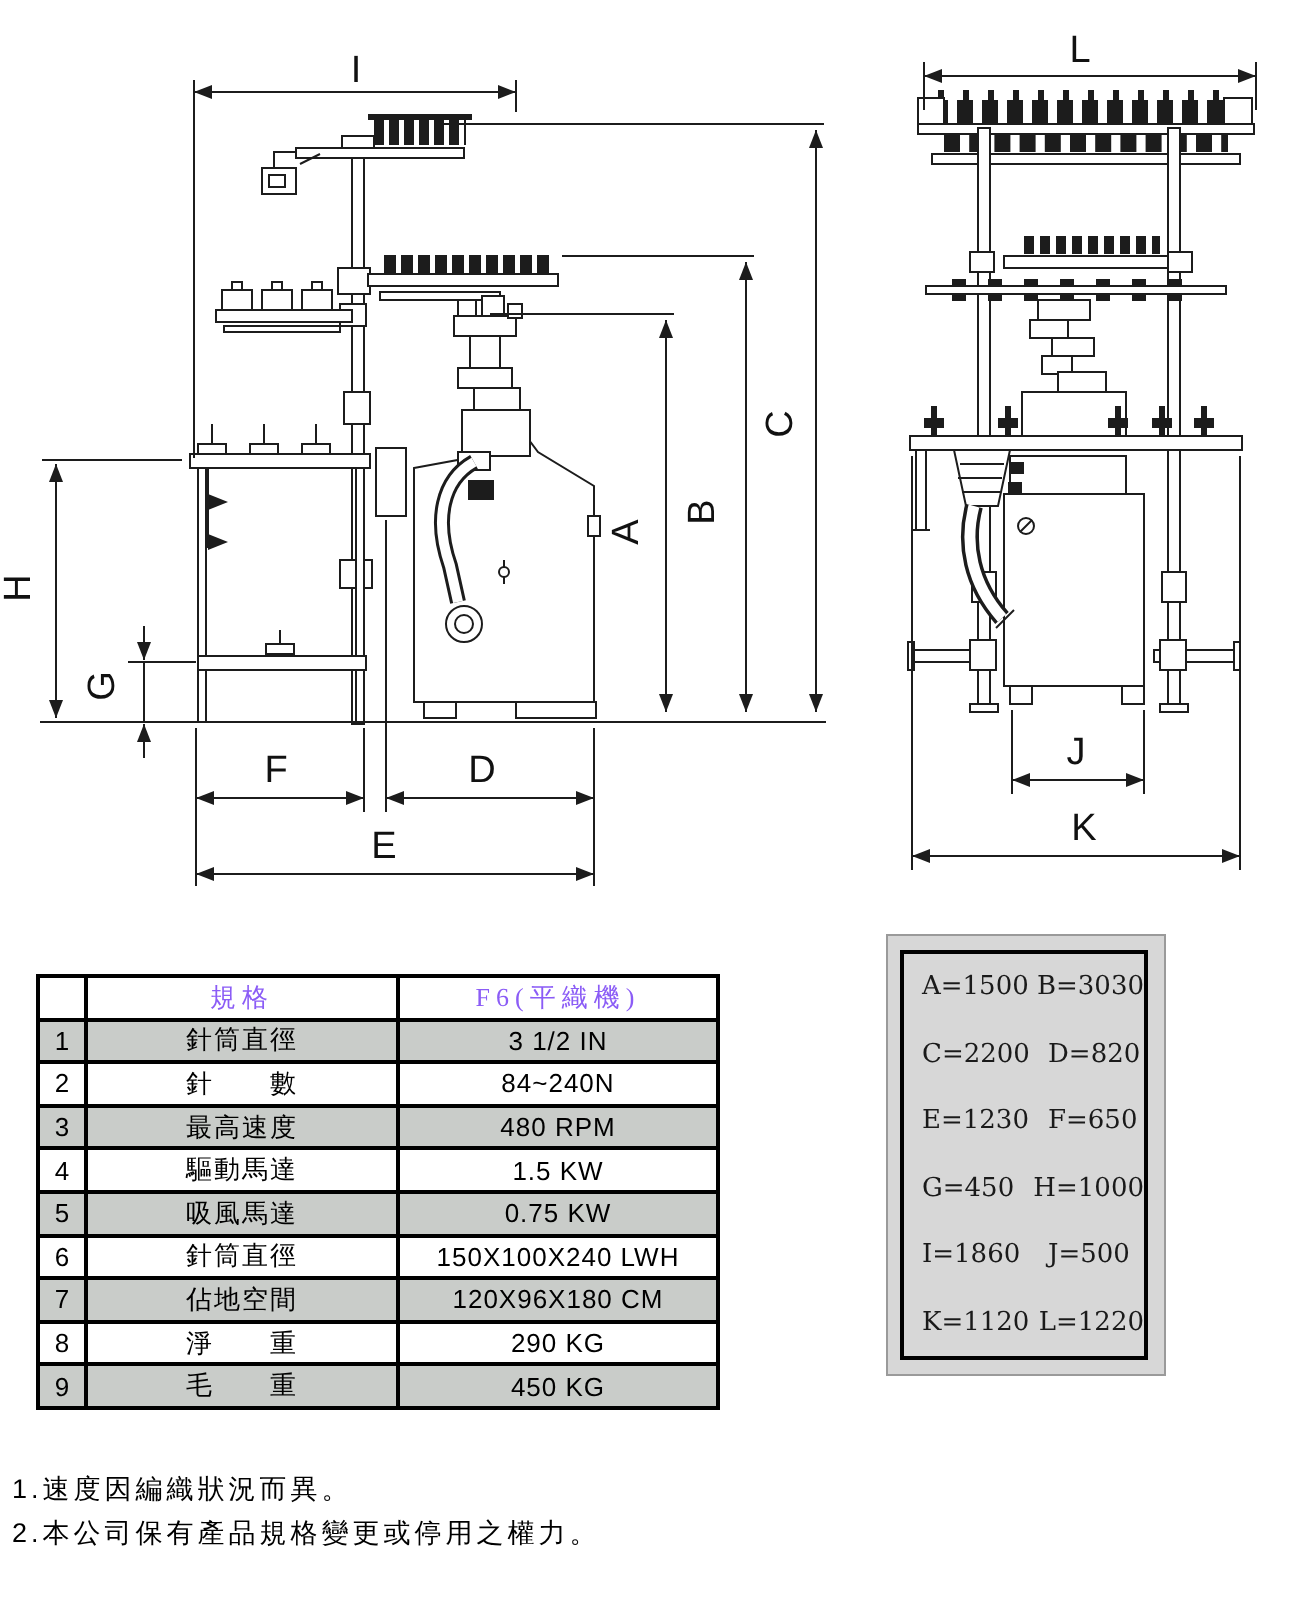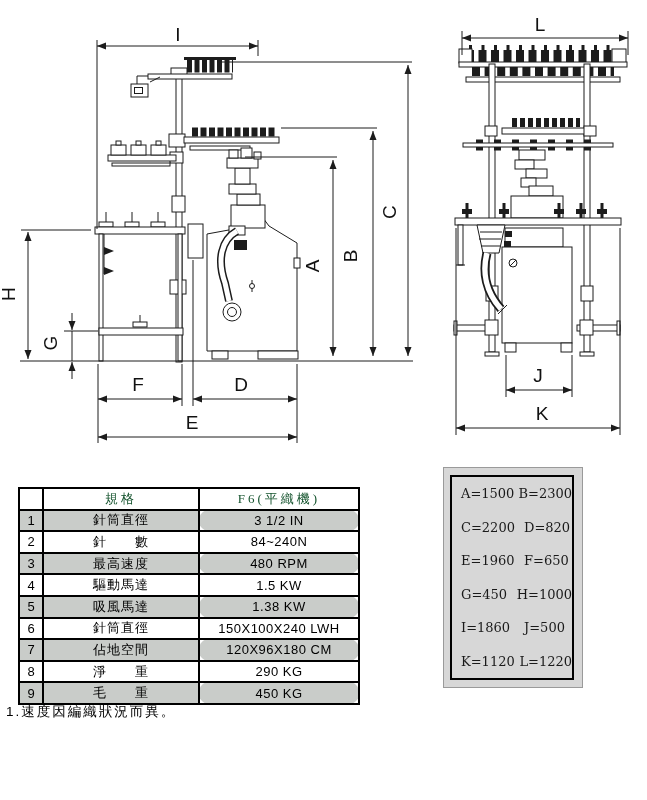--- a/index.html
+++ b/index.html
@@ -11,35 +11,35 @@
   .bk{fill:#1c1c1c;stroke:none;}
   .dim{stroke:#1c1c1c;stroke-width:1;fill:none;marker-start:url(#ah);marker-end:url(#ah);}
   .dimE{stroke:#1c1c1c;stroke-width:1;fill:none;marker-end:url(#ah);}
   .dlabel{font-family:"Liberation Sans",sans-serif;font-size:19px;fill:#111;}
   
   table.spec-table{position:absolute;left:18px;top:487px;width:340px;height:218px;
     border-collapse:collapse;table-layout:fixed;}
   table.spec-table td{border:2px solid #000;text-align:center;vertical-align:middle;
     font-size:13px;padding:0;white-space:nowrap;overflow:hidden;}
   tr.shade td{background:#c9ccc9;}
-  td.h-spec,td.h-model{color:#14532d;font-family:"Liberation Serif",serif;
+  td.h-spec,td.h-model{color:#8b5cf6;font-family:"Liberation Serif",serif;
     font-size:13.5px;letter-spacing:3px;}
-  td.vl{letter-spacing:0.5px;border-radius:10px;}
+  td.vl{letter-spacing:0.5px;}
   td.nm{letter-spacing:1px;}
   
   .dim-box{position:absolute;left:443px;top:467px;width:140px;height:221px;
     background:#d7d7d7;border:1px solid #9a9a9a;box-sizing:border-box;}
   .dim-box-inner{position:absolute;left:6px;top:7px;right:8px;bottom:7px;
     border:2px solid #000;background:#d7d7d7;box-sizing:border-box;
     display:flex;flex-direction:column;justify-content:space-around;
     padding-left:9px;font-family:"DejaVu Serif",serif;font-size:13px;color:#1a1a1a;}
   .dim-row{display:flex;}
   .dim-row .c1{width:63px;}
   
-  .notes{position:absolute;left:6px;top:701px;font-size:13.5px;line-height:22px;color:#000;}
+  .notes{position:absolute;left:6px;top:734px;font-size:13.5px;line-height:22px;color:#000;}
   .notes .zh{letter-spacing:2px;}
   .notes .indent{padding-left:9px;}
 </style>
 </head>
 <body>
 
 <div class="page">
 
   <svg class="drawings" width="647" height="478" viewBox="0 0 647 478">
     <defs>
@@ -290,21 +290,21 @@
         <td class="vl">480 RPM</td>
       </tr>
       <tr>
         <td>4</td>
         <td class="nm">驅動馬達</td>
         <td class="vl">1.5 KW</td>
       </tr>
       <tr class="shade">
         <td>5</td>
         <td class="nm">吸風馬達</td>
-        <td class="vl">1.38 KW</td>
+        <td class="vl">0.75 KW</td>
       </tr>
       <tr>
         <td>6</td>
         <td class="nm">針筒直徑</td>
         <td class="vl">150X100X240 LWH</td>
       </tr>
       <tr class="shade">
         <td>7</td>
         <td class="nm">佔地空間</td>
         <td class="vl">120X96X180 CM</td>
@@ -319,42 +319,43 @@
         <td class="nm">毛　　重</td>
         <td class="vl">450 KG</td>
       </tr>
     </tbody>
   </table>
 
   <div class="dim-box">
     <div class="dim-box-inner">
       <div class="dim-row">
         <span class="c1">A=1500</span>
-        <span>B=2300</span>
+        <span>B=3030</span>
       </div>
       <div class="dim-row">
         <span class="c1">C=2200</span>
         <span>D=820</span>
       </div>
       <div class="dim-row">
-        <span class="c1">E=1960</span>
+        <span class="c1">E=1230</span>
         <span>F=650</span>
       </div>
       <div class="dim-row">
         <span class="c1">G=450</span>
         <span>H=1000</span>
       </div>
       <div class="dim-row">
         <span class="c1">I=1860</span>
         <span>J=500</span>
       </div>
       <div class="dim-row">
         <span class="c1">K=1120</span>
         <span>L=1220</span>
       </div>
     </div>
   </div>
 
   <div class="notes">
     <div class="zh">1.速度因編織狀況而異。</div>
+    <div class="zh">2.本公司保有產品規格變更或停用之權力。</div>
   </div>
 
 </div>
 
 </body></html>

